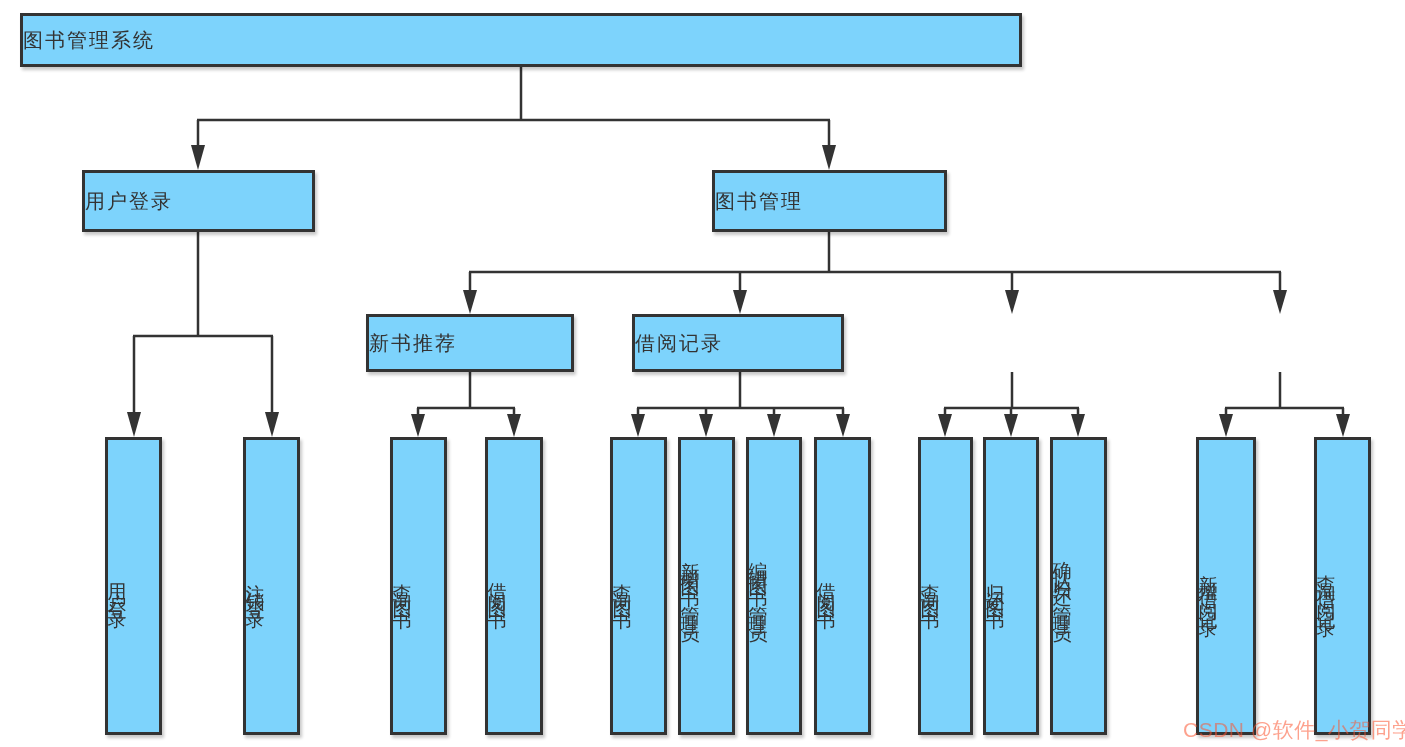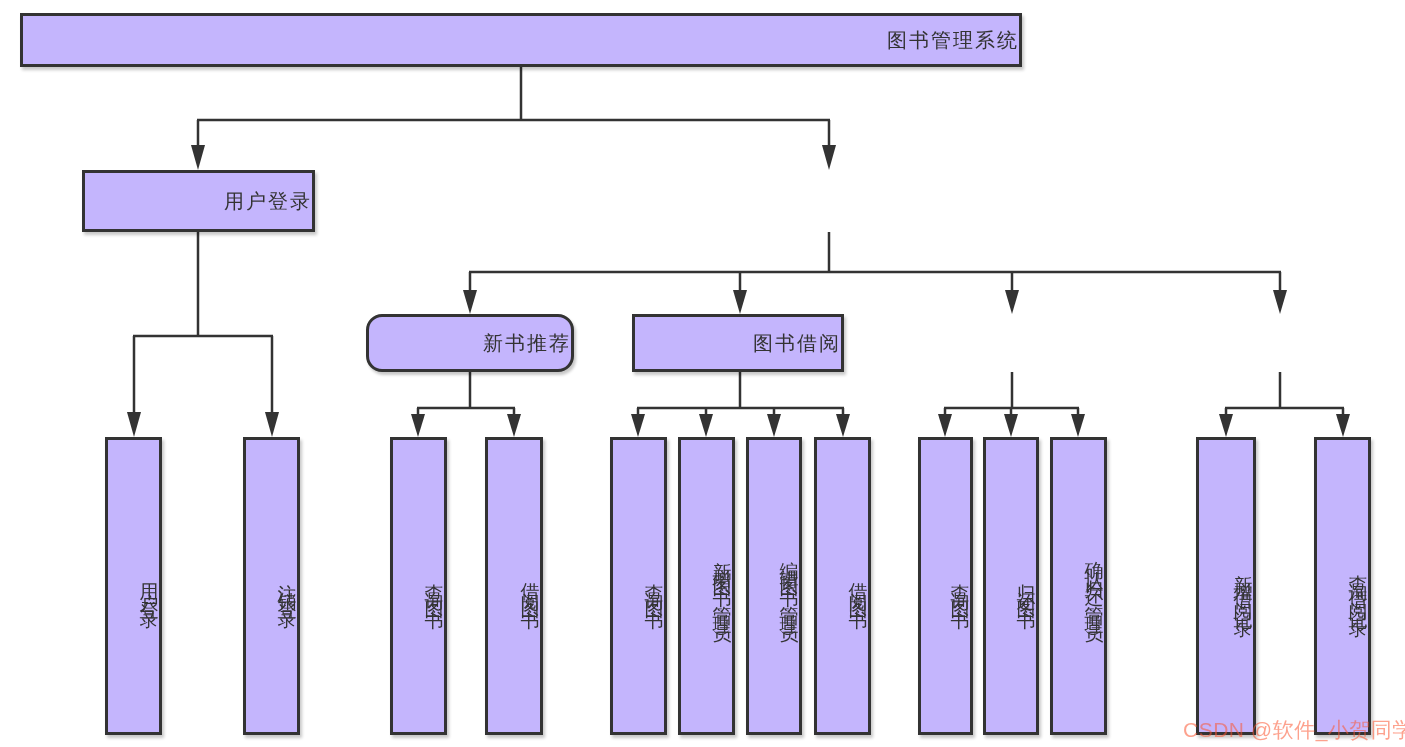--- a/index.html
+++ b/index.html
@@ -17,26 +17,26 @@
     overflow: hidden;
   }
   #connectors {
     position: absolute;
     left: 0; top: 0;
     width: 1405px;
     height: 747px;
   }
   .node {
     position: absolute;
-    background: #c4b5fd;
+    background: #7dd3fc;
     border: 3px solid #333333;
     box-shadow: 2px 3px 3px rgba(0,0,0,0.22);
     display: flex;
     align-items: center;
-    justify-content: flex-end;
+    justify-content: flex-start;
     box-sizing: border-box;
   }
   .hlabel {
     font-size: 20px;
     letter-spacing: 2px;
     color: #333333;
     white-space: nowrap;
   }
   .vlabel {
     writing-mode: vertical-rl;
@@ -127,26 +127,29 @@
     </g>
   </svg>
 
   <div class="node" style="left:20px; top:13px; width:1002px; height:54px;">
     <span class="hlabel">图书管理系统</span>
   </div>
 
   <div class="node" style="left:82px; top:170px; width:233px; height:62px;">
     <span class="hlabel">用户登录</span>
   </div>
+  <div class="node" style="left:712px; top:170px; width:235px; height:62px;">
+    <span class="hlabel">图书管理</span>
+  </div>
 
-  <div class="node" style="left:366px; top:314px; width:208px; height:58px;border-radius:16px;">
+  <div class="node" style="left:366px; top:314px; width:208px; height:58px;">
     <span class="hlabel">新书推荐</span>
   </div>
   <div class="node" style="left:632px; top:314px; width:212px; height:58px;">
-    <span class="hlabel">图书借阅</span>
+    <span class="hlabel">借阅记录</span>
   </div>
 
   <div class="node" style="left:105px; top:437px; width:57px; height:298px;">
     <span class="vlabel">用户登录</span>
   </div>
   <div class="node" style="left:243px; top:437px; width:57px; height:298px;">
     <span class="vlabel">注销登录</span>
   </div>
 
   <div class="node" style="left:390px; top:437px; width:57px; height:298px;">

